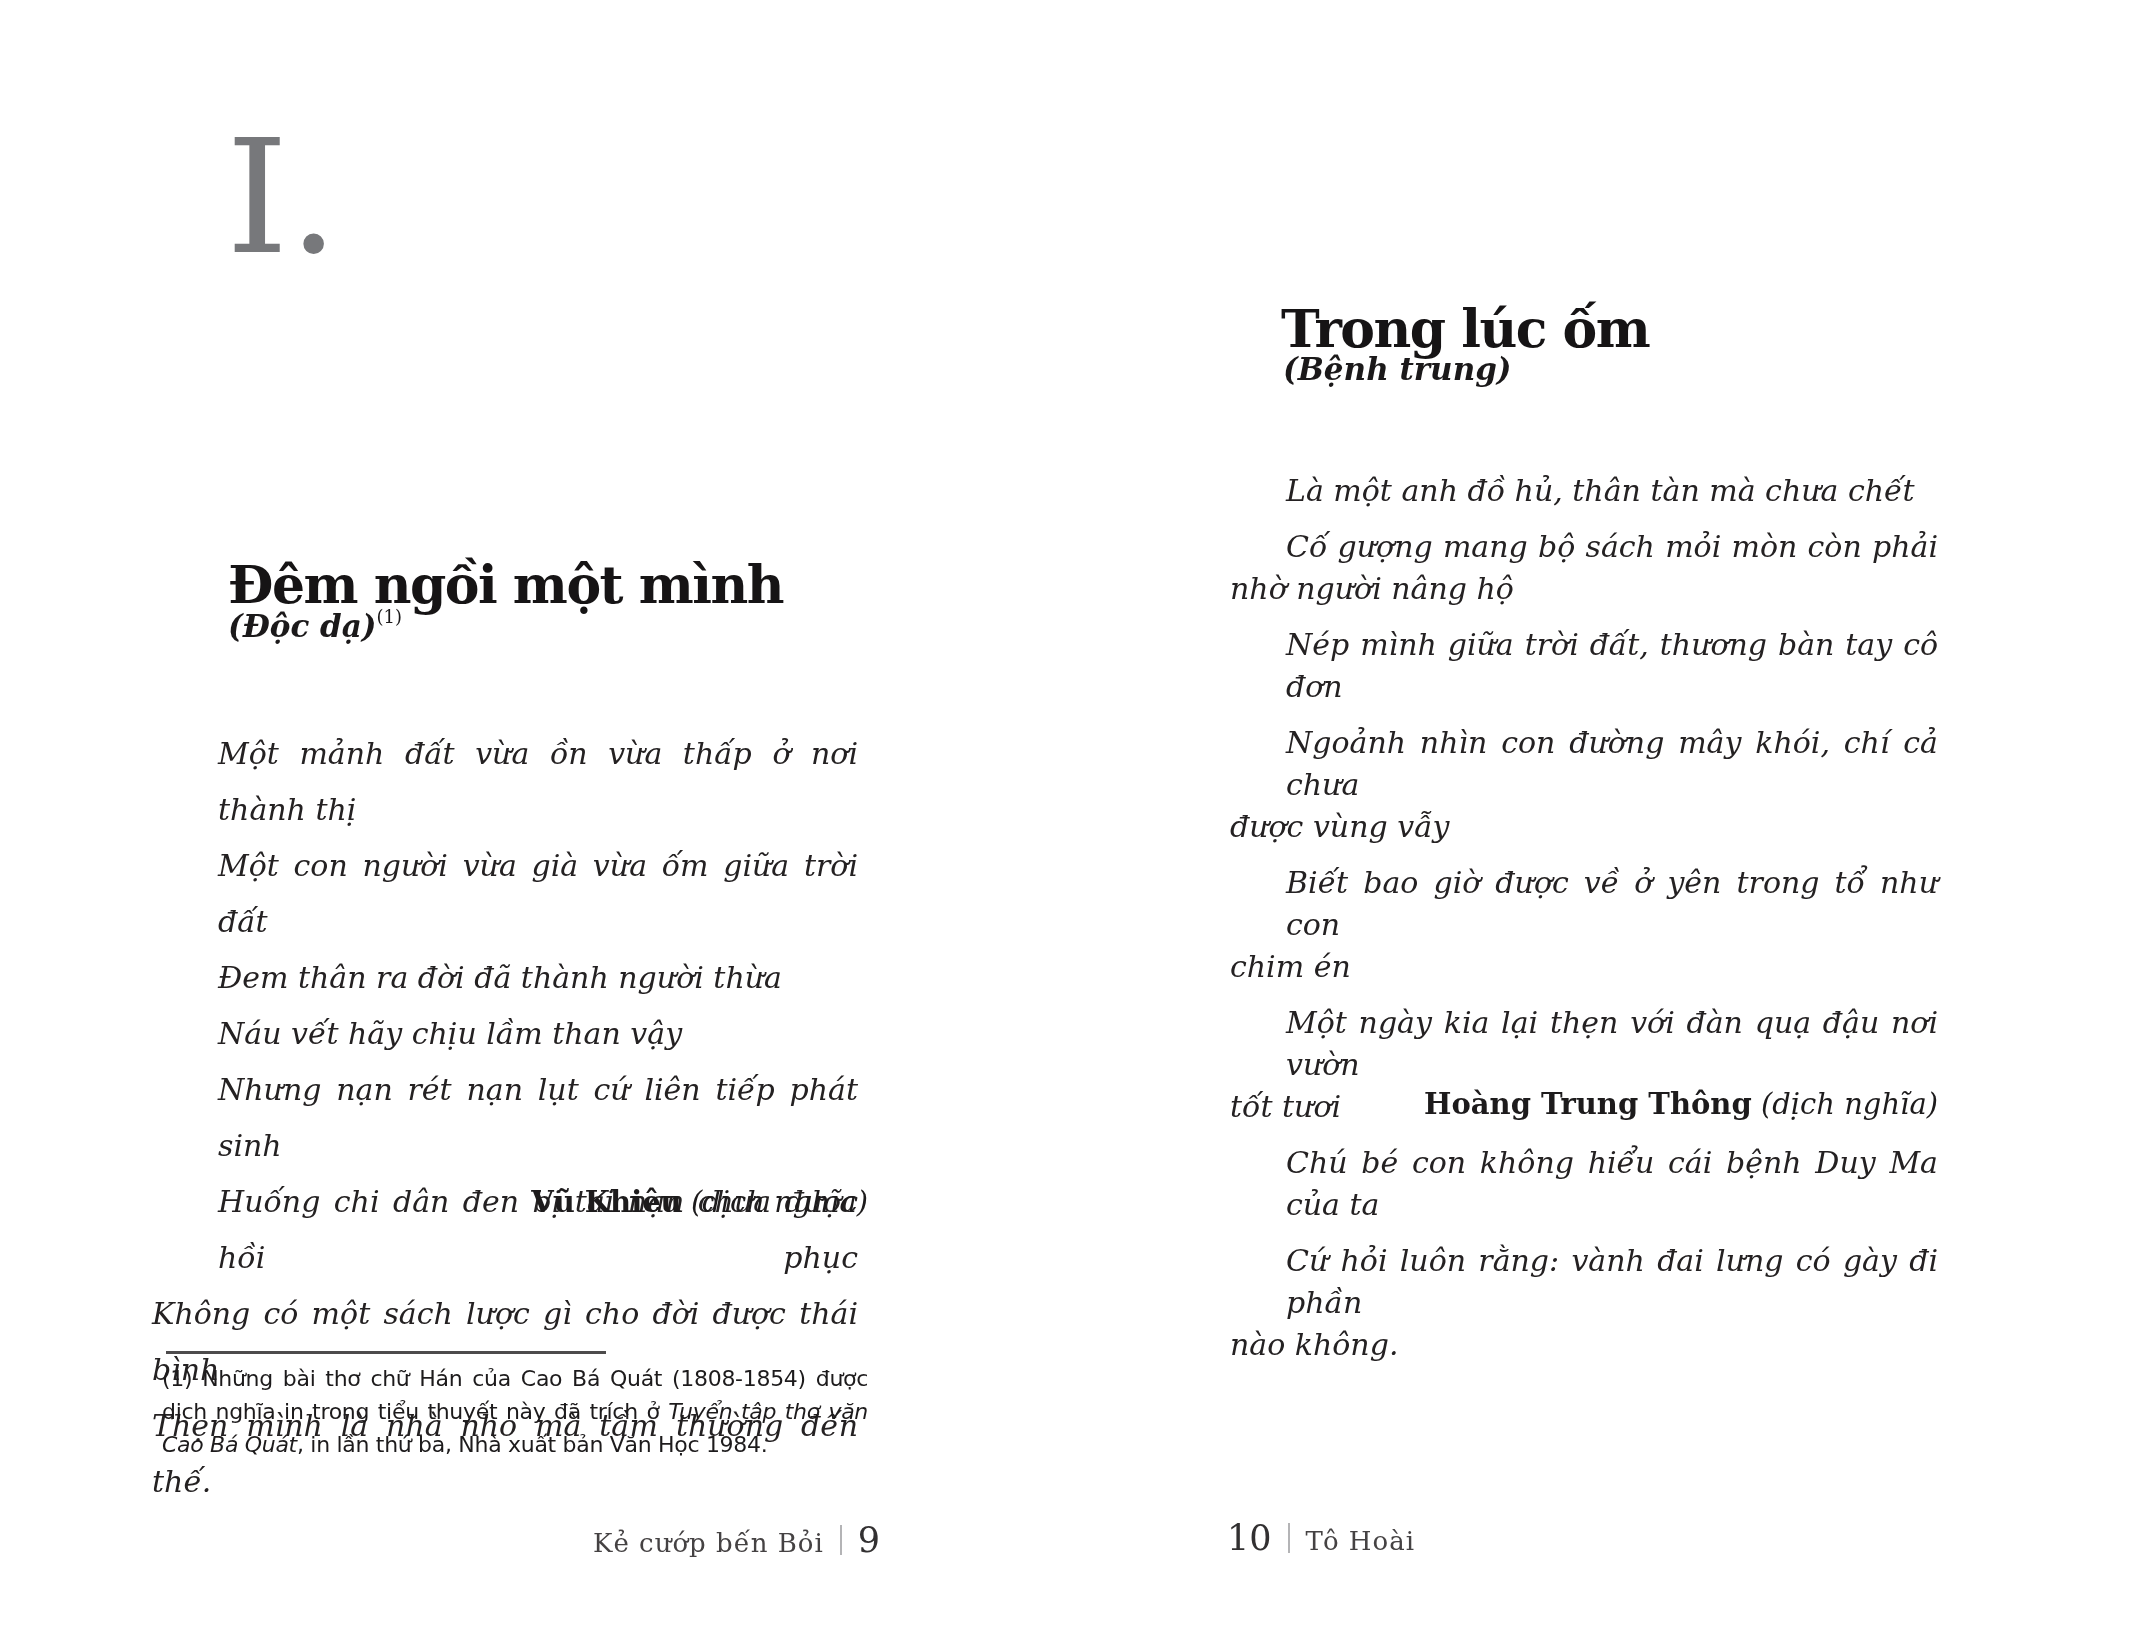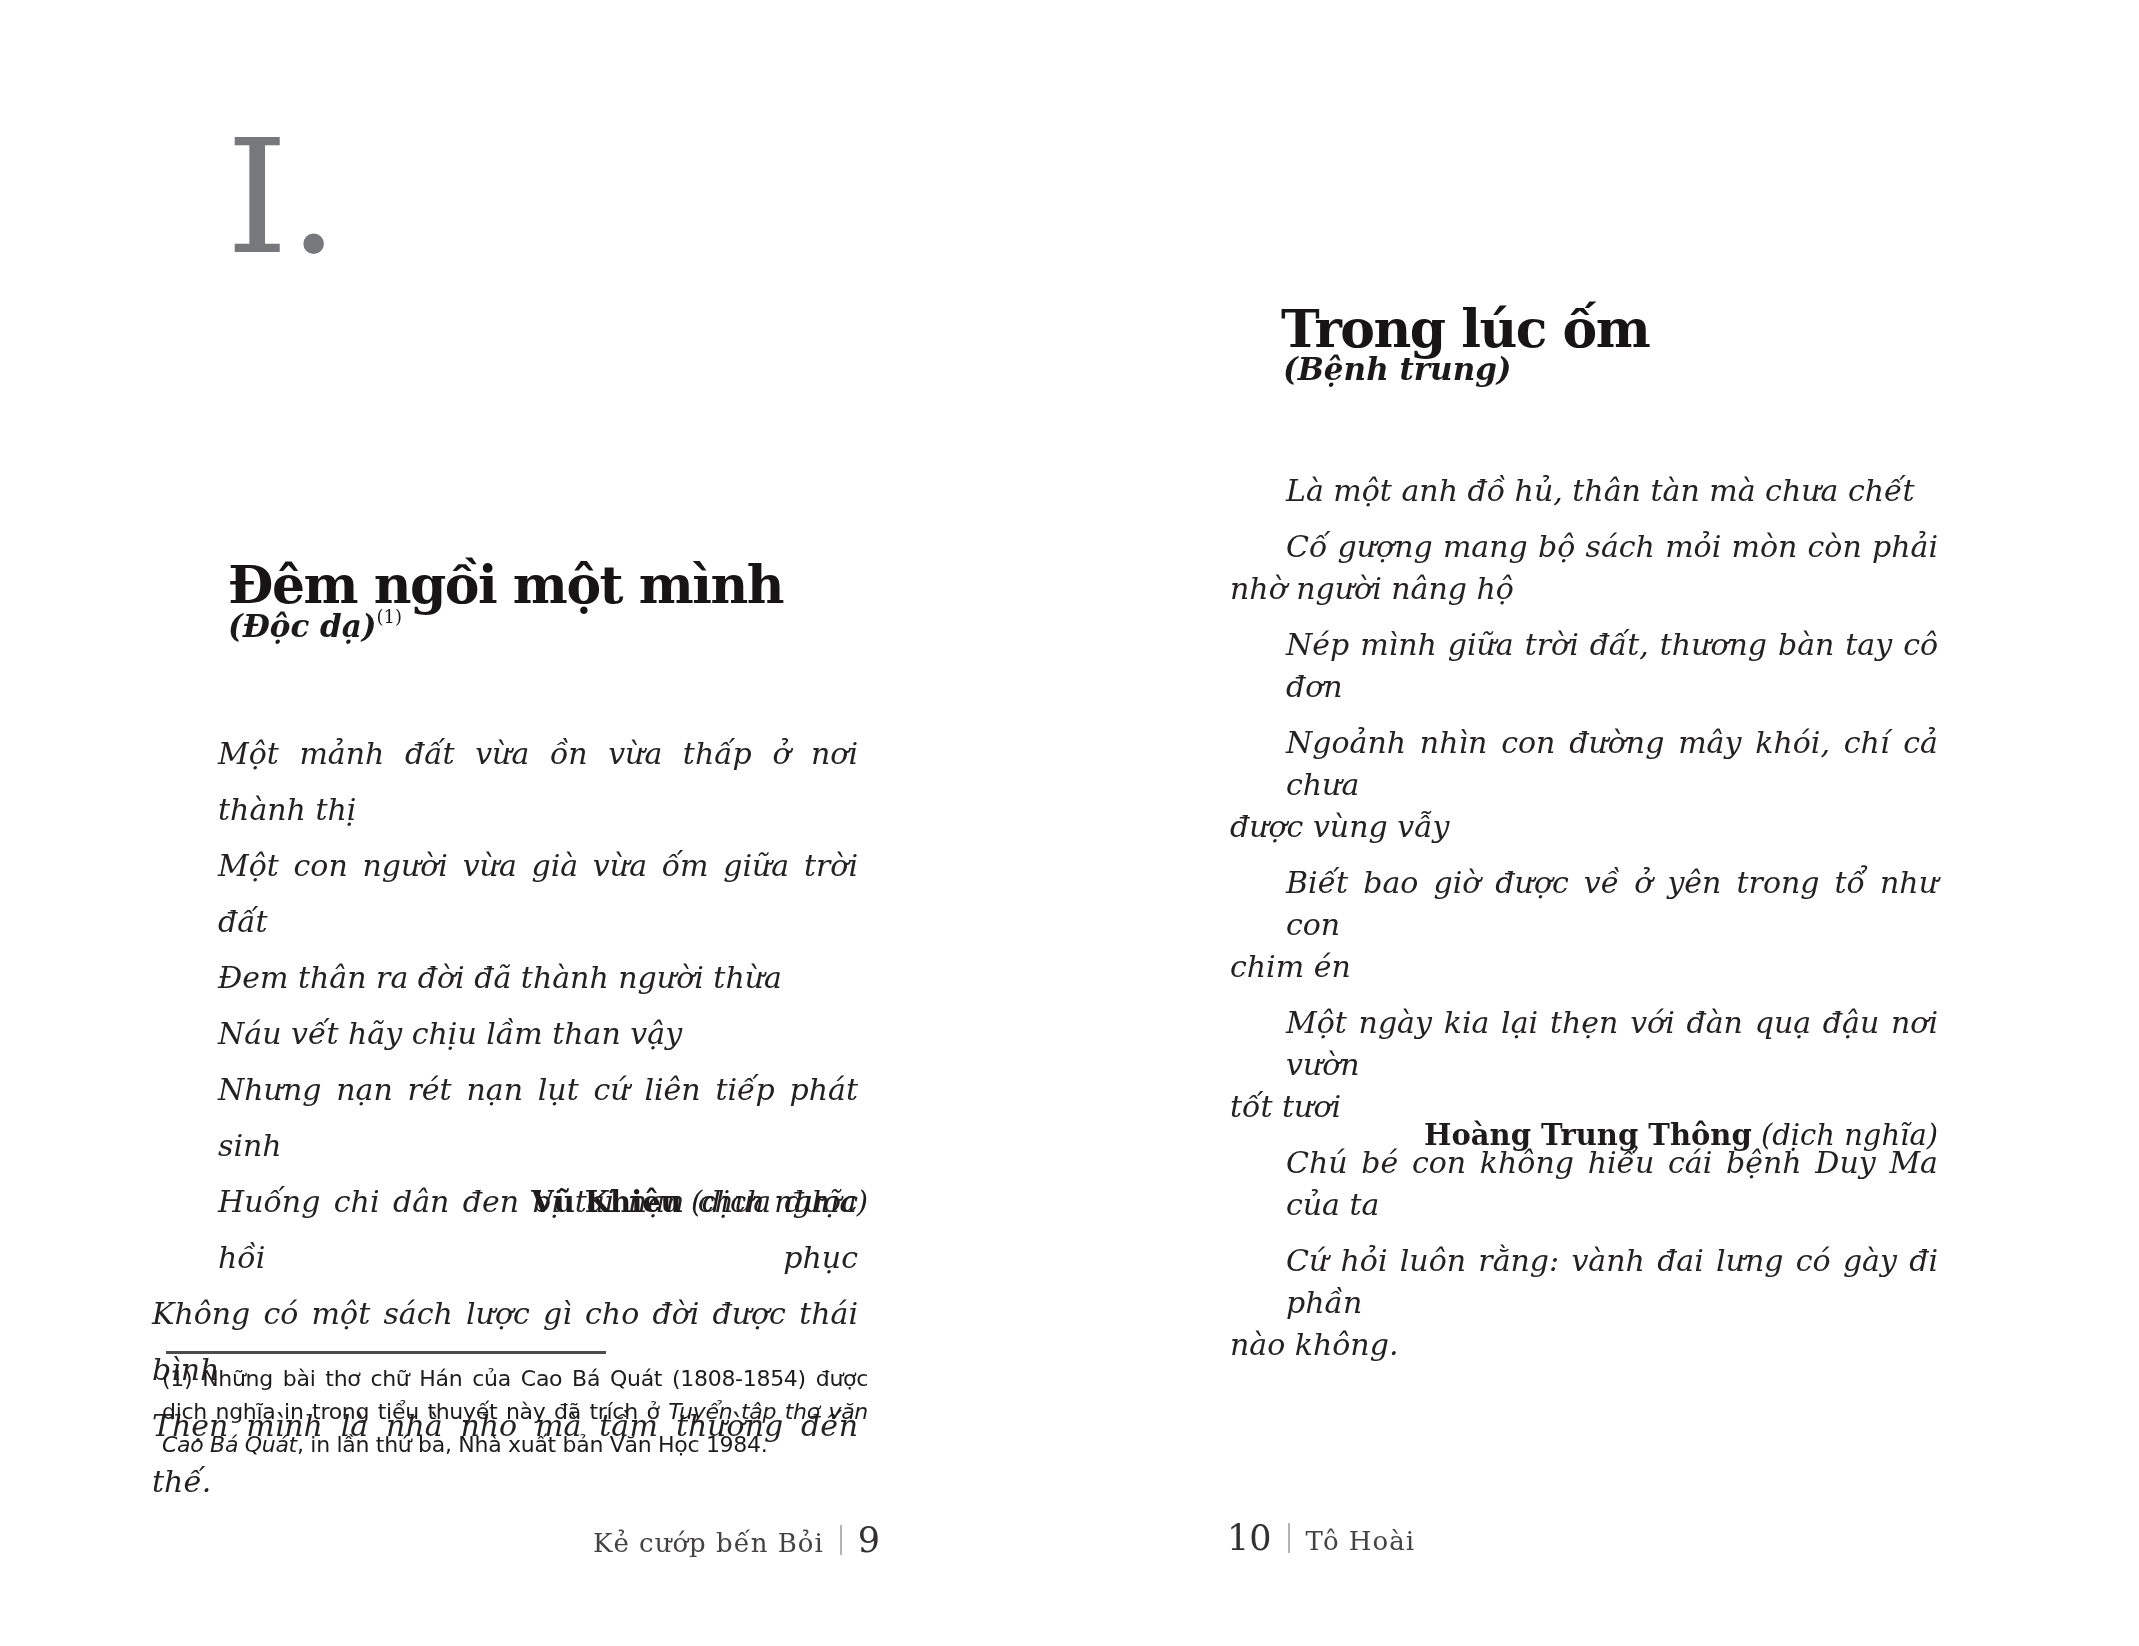--- a/index.html
+++ b/index.html
@@ -75,21 +75,21 @@
   
   .attribution {
     position: absolute;
     text-align: right;
     font-size: 29px;
     line-height: 40px;
     color: #1d1b1c;
     font-family: "DejaVu Serif", serif;
   }
   .attribution.left  { left: 162px;  top: 1182px; width: 706px; }
-  .attribution.right { left: 1230px; top: 1115px; width: 708px; }
+  .attribution.right { left: 1230px; top: 1084px; width: 708px; }
   .attribution .name { font-weight: bold; font-style: normal; }
   .attribution .note { font-style: italic; }
   
   .footnote-rule {
     position: absolute;
     left: 166px;
     top: 1351px;
     width: 440px;
     height: 3px;
     background: #4d4b4c;

